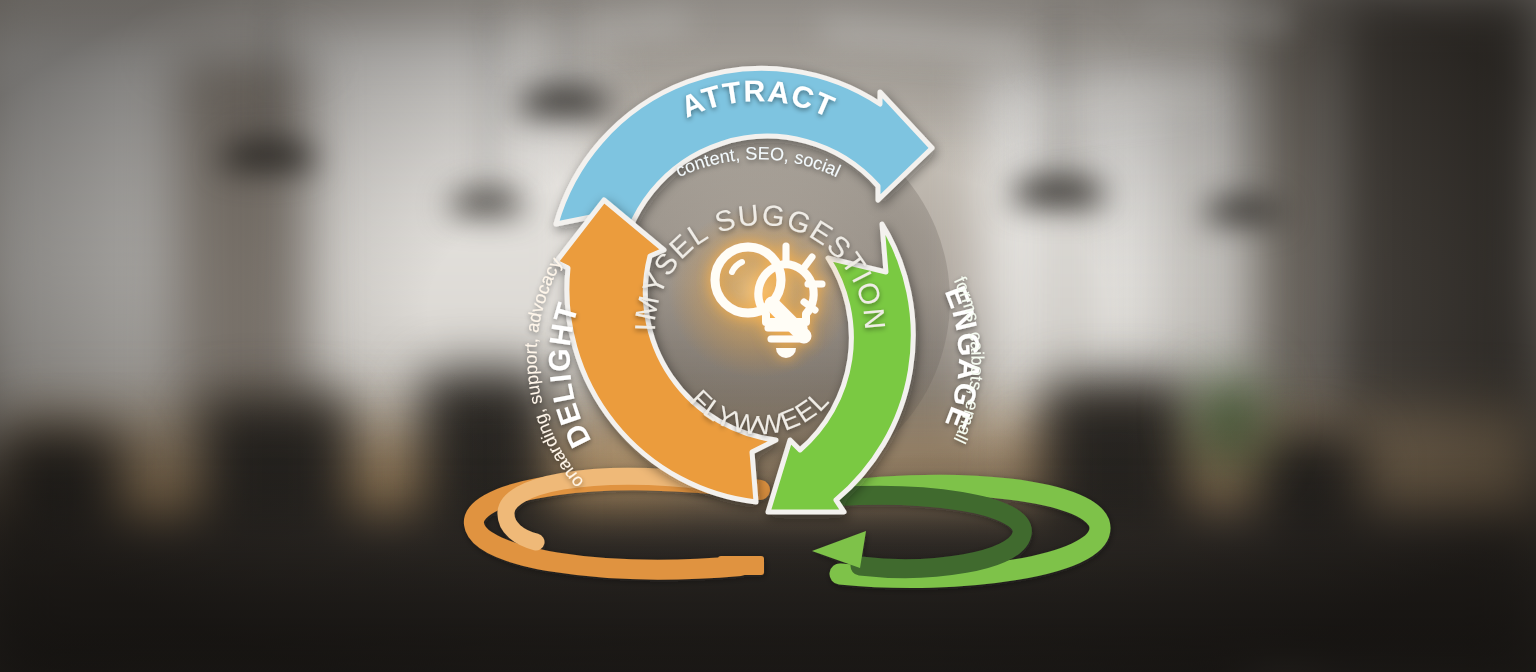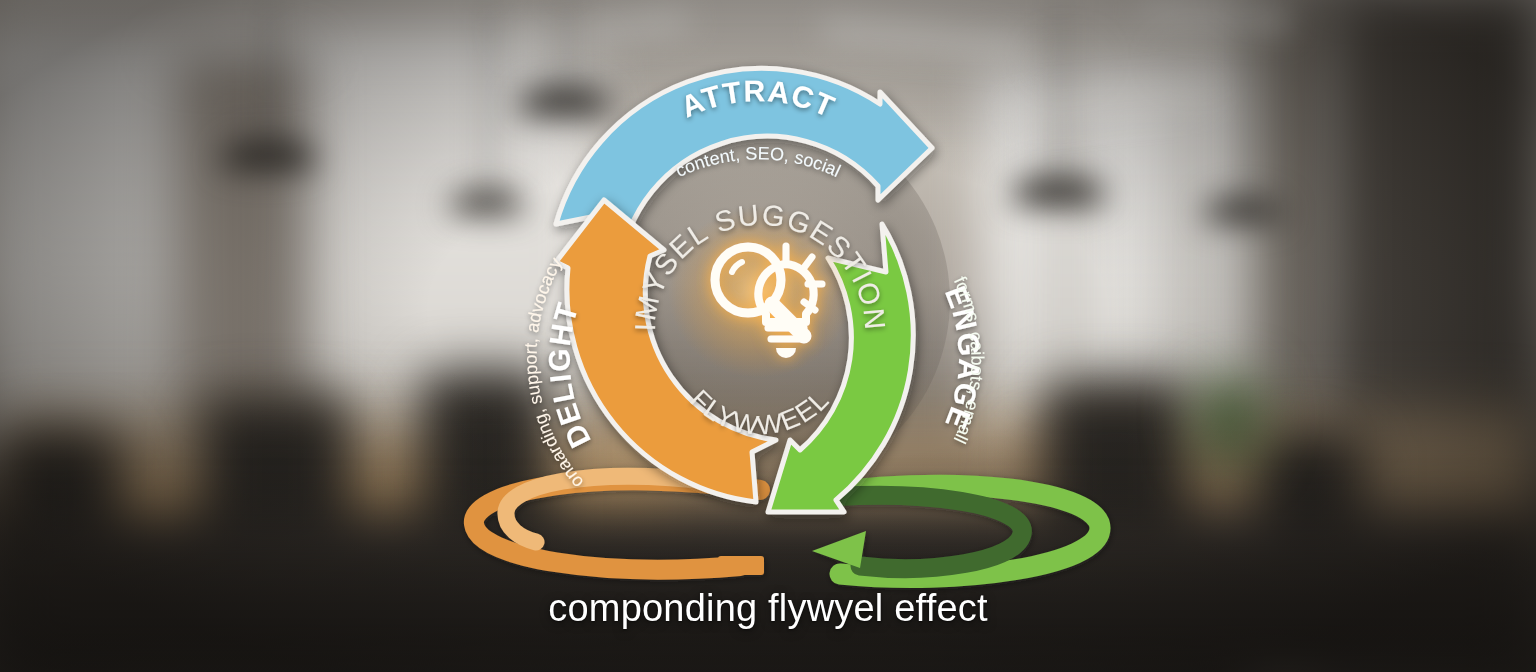--- a/index.html
+++ b/index.html
@@ -277,15 +277,14 @@
       <text font-size="29" font-weight="400" fill="#efece6" letter-spacing="1.5">
         <textPath href="#p-center-top" startOffset="50%" text-anchor="middle">IMYSEL SUGGESTION</textPath>
       </text>
       <text font-size="27" font-weight="400" fill="#efece6" letter-spacing="1.5">
         <textPath href="#p-center-bottom" startOffset="50%" text-anchor="middle">FLYWWEEL</textPath>
       </text>
     </g>
   </svg>
   </div>
 
-  <div id="caption">componding flywyel effect</div>
 
 </div>
 
 </body></html>

